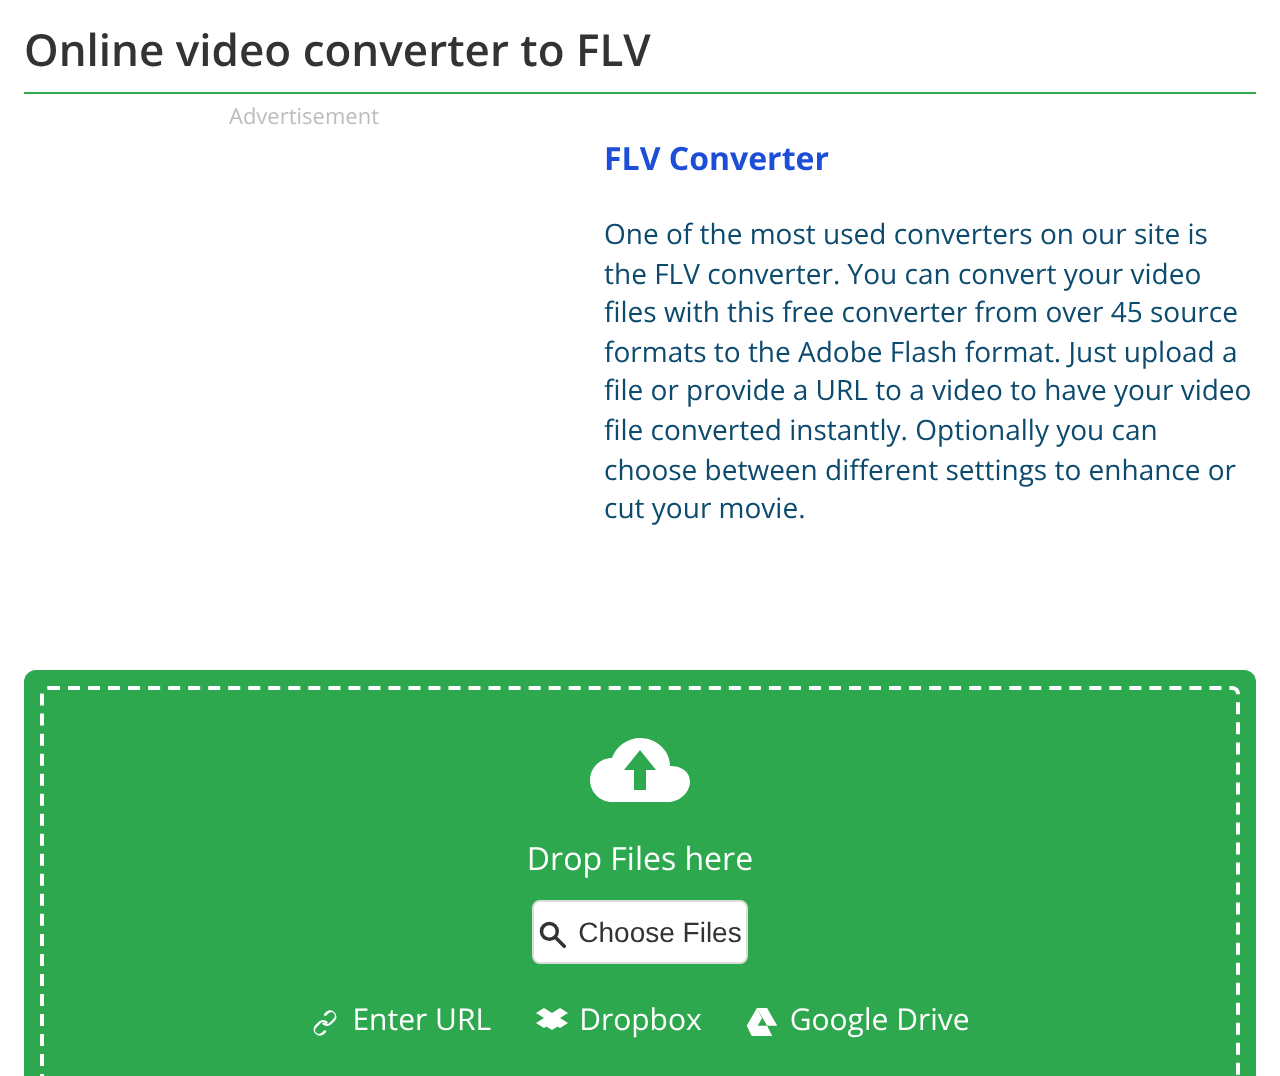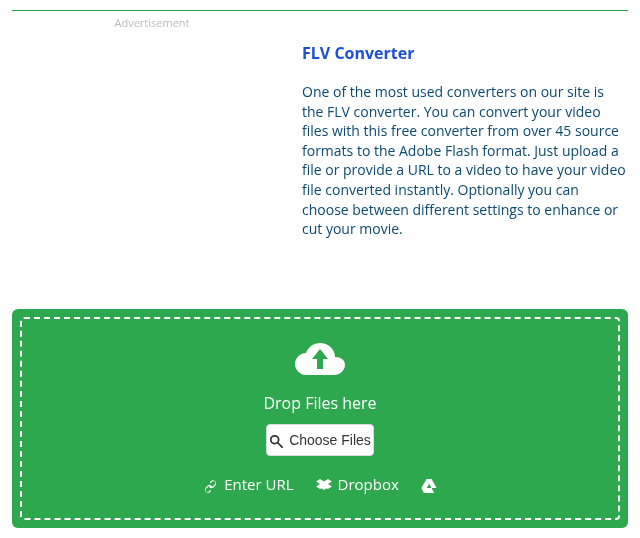--- a/index.html
+++ b/index.html
@@ -21,21 +21,21 @@
     height: 1px;
     background: #2ea84f;
     margin-bottom: 4px;
   }
   .ad-label {
     text-align: center;
     font-size: 11px;
     color: #bdbdbd;
     width: 280px;
     margin-left: 0;
-    margin-bottom: 12px;
+    margin-bottom: 2px;
   }
   .intro-row { display: flex; }
   .intro-left { width: 280px; flex: 0 0 280px; }
   .intro-right { flex: 1; padding-left: 10px; }
   .sub-title {
     font-size: 16px;
     font-weight: 700;
     color: #1d4ed8;
     margin: 0 0 18px 0;
   }
@@ -90,20 +90,21 @@
     color: #fff;
     font-size: 15px;
     cursor: pointer;
   }
   svg { display: inline-block; vertical-align: middle; }
 </style>
 </head>
 <body>
 
 <div class="wrap">
+  <h1 class="page-title">Online video converter to FLV</h1>
   <div class="title-rule"></div>
   <div class="ad-label">Advertisement</div>
 
   <div class="intro-row">
     <div class="intro-left"></div>
     <div class="intro-right">
       <h2 class="sub-title">FLV Converter</h2>
       <p class="intro-text">One of the most used converters on our site is the FLV converter. You can convert your video files with this free converter from over 45 source formats to the Adobe Flash format. Just upload a file or provide a URL to a video to have your video file converted instantly. Optionally you can choose between different settings to enhance or cut your movie.</p>
     </div>
   </div>
@@ -144,18 +145,19 @@
               </svg>
           </span>
           <span>Dropbox</span>
         </span>
         <span class="src-item">
           <span>
             <svg width="16" height="14" viewBox="0 0 24 22" fill="#fff">
                 <path d="M8 0h8l8 14h-8zM0 14l4 8h16l-4-8zM8 0L0 14l4 8L12 8z"></path>
               </svg>
           </span>
+          <span>Google Drive</span>
         </span>
       </div>
     </div>
   </div>
 
 </div>
 
 </body></html>

